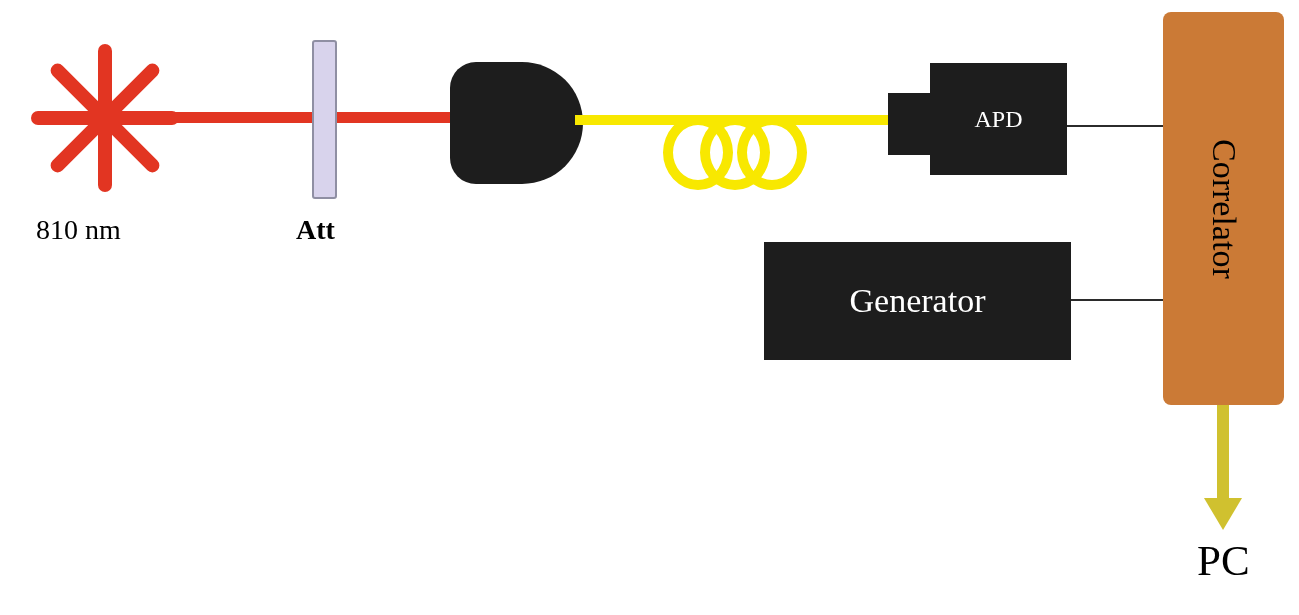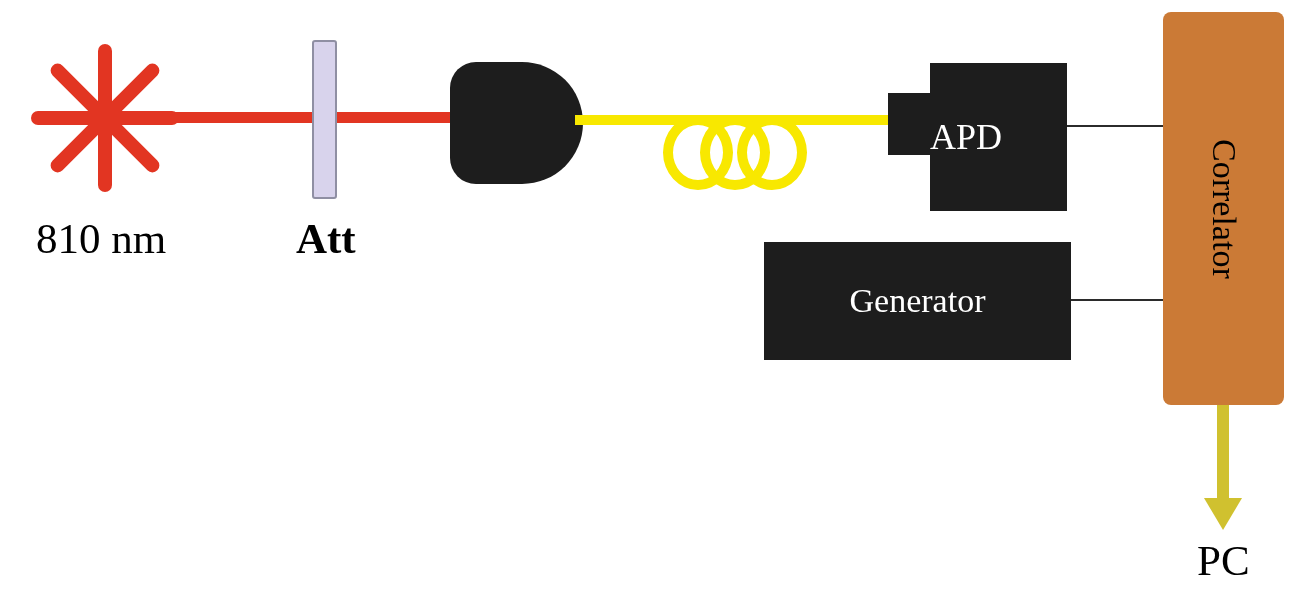--- a/index.html
+++ b/index.html
@@ -100,26 +100,27 @@
     top: 93px;
     width: 55px;
     height: 62px;
     background: var(--component-black, #1d1d1d);
   }
   .apd-box {
     position: absolute;
     left: 930px;
     top: 63px;
     width: 137px;
-    height: 148px;
+    height: 112px;
     background: var(--component-black, #1d1d1d);
     display: flex;
     align-items: center;
+    justify-content: center;
     color: var(--label-white, #ffffff);
-    font-size: 36px;
+    font-size: 24px;
   }
 
   
   .gen-box {
     position: absolute;
     left: 764px;
     top: 242px;
     width: 307px;
     height: 118px;
     background: var(--component-black, #1d1d1d);
@@ -175,21 +176,21 @@
     width: 0;
     height: 0;
     border-left: 19px solid transparent;
     border-right: 19px solid transparent;
     border-top: 32px solid var(--arrow-yellow, #d0c12f);
   }
 
   
   .lbl {
     position: absolute;
-    font-size: 43px;
+    font-size: 28px;
     color: var(--label-black, #000000);
     white-space: nowrap;
   }
   .lbl-wavelength { left: 36px;  top: 214px; }
   .lbl-att        { left: 296px; top: 214px; font-weight: bold; }
   .lbl-pc         { left: 1197px; top: 536px; font-size: 43px; }
 </style>
 </head>
 <body>
 

